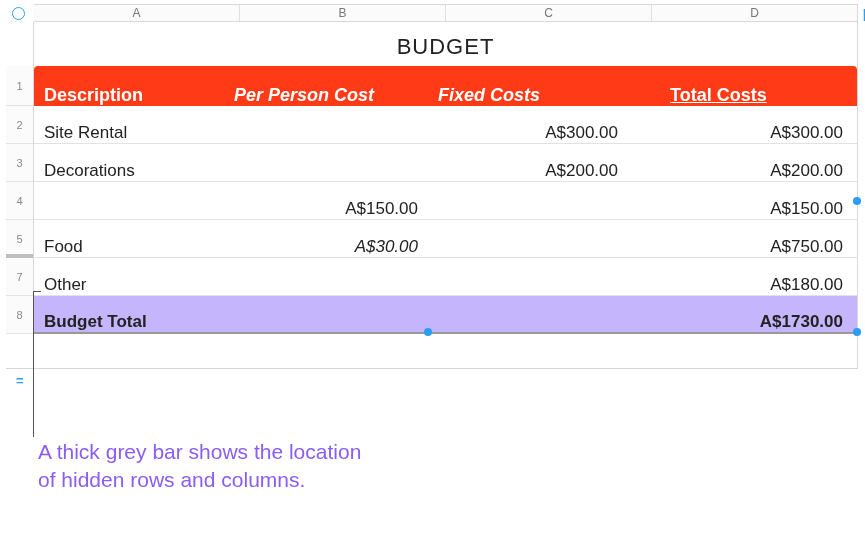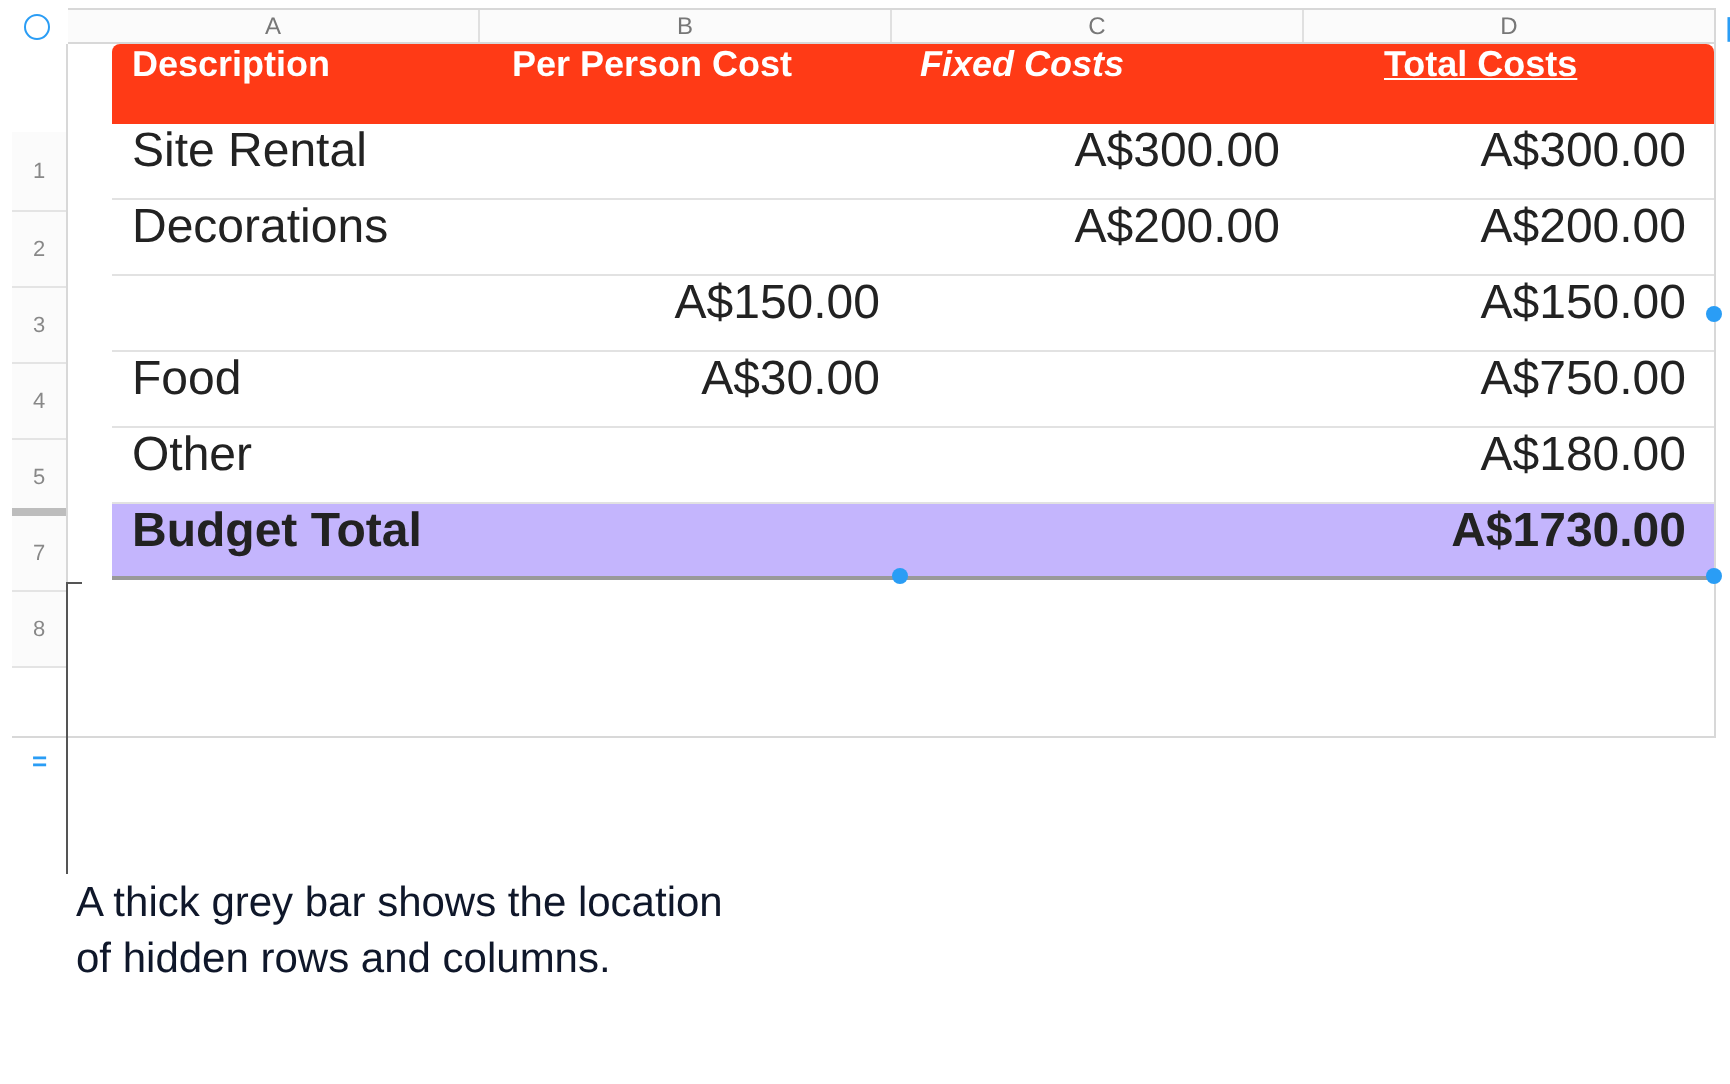--- a/index.html
+++ b/index.html
@@ -103,61 +103,60 @@
     letter-spacing: 1px;
     padding-top: 12px;
     color: #222;
   }
   .tbl {
     position: relative;
     margin: 0 0 0 0;
   }
   .hdr-row, .data-row {
     display: flex;
-    align-items: flex-start;
-    margin-left: 22px;
+    align-items: flex-end;
   }
   .hdr-row {
     background: #ff3a16;
     color: #fff;
     font-weight: 700;
     font-size: 18px;
     height: 40px;
     border-radius: 4px 4px 0 0;
   }
   .data-row {
     height: 38px;
     border-bottom: 1px solid #e2e2e2;
-    font-size: 24px;
+    font-size: 17px;
     color: #222;
     position: relative;
   }
   .data-row.total {
     background: #c4b5fd;
     font-weight: 700;
     border-bottom: 2px solid #999;
   }
   .c-desc  { flex: 0 0 200px; padding-left: 10px; text-align: left; }
-  .c-per   { flex: 0 0 194px; padding-right: 10px; text-align: right; }
+  .c-per   { flex: 0 0 194px; padding-right: 10px; text-align: right; font-style: italic; }
   .hdr-row .c-per { text-align: left; padding-left: 0; }
   .c-fixed { flex: 0 0 200px; padding-right: 10px; text-align: right; }
   .hdr-row .c-fixed { text-align: left; padding-left: 10px; font-style: italic; }
   .c-total { flex: 1 1 auto; padding-right: 14px; text-align: right; }
   .hdr-row .c-total { text-align: left; padding-left: 42px; text-decoration: underline; }
   .sel-dot {
     position:absolute;
     width:8px;height:8px;border-radius:50%;
     background:#2a9df5;
   }
   .callout {
     position: absolute;
     left: 38px;
     top: 438px;
     font-size: 21px;
-    color: #0f172a;
+    color: #8b5cf6;
     line-height: 1.35;
     max-width: 330px;
   }
   .callout-line {
     position:absolute;
     left: 33px;
     top: 291px;
     width: 1px;
     height: 146px;
     background: #555;
@@ -191,20 +190,21 @@
       <div class="row-num" style="height:38px">4</div>
       <div class="row-num" style="height:38px">5</div>
       <div class="row-num gap-before" style="height:38px">7</div>
       <div class="row-num" style="height:38px">8</div>
       <div class="row-num" style="height:34px;border-bottom:none;background:#fff;position:relative">
         <span class="row-handle">=</span>
       </div>
     </div>
 
     <div class="content-area">
+      <div class="title-bar">BUDGET</div>
 
       <div class="tbl">
         <div class="hdr-row">
           <div class="c-desc">Description</div>
           <div class="c-per">Per Person Cost</div>
           <div class="c-fixed">Fixed Costs</div>
           <div class="c-total">Total Costs</div>
         </div>
 
         <div class="data-row">

